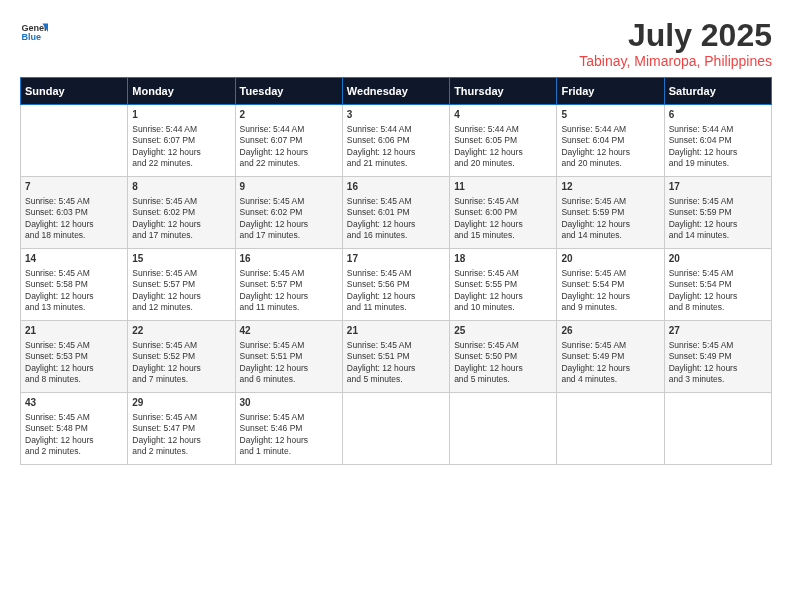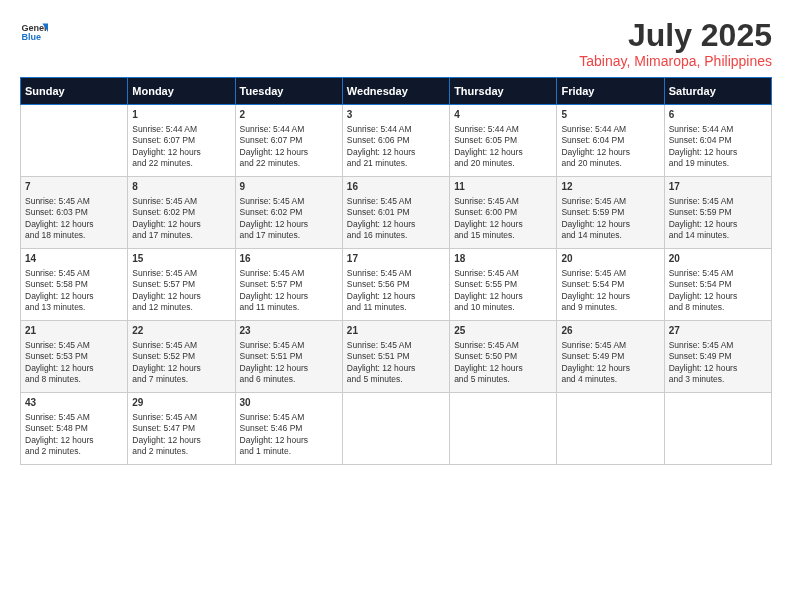--- a/index.html
+++ b/index.html
@@ -274,21 +274,21 @@
 and 8 minutes.</div>
           </td>
           <td>
             <span class="day-num">22</span>
             <div class="cell-content" style="white-space: pre-line;">Sunrise: 5:45 AM
 Sunset: 5:52 PM
 Daylight: 12 hours
 and 7 minutes.</div>
           </td>
           <td>
-            <span class="day-num">23</span>
+            <span class="day-num">42</span>
             <div class="cell-content" style="white-space: pre-line;">Sunrise: 5:45 AM
 Sunset: 5:51 PM
 Daylight: 12 hours
 and 6 minutes.</div>
           </td>
           <td>
             <span class="day-num">21</span>
             <div class="cell-content" style="white-space: pre-line;">Sunrise: 5:45 AM
 Sunset: 5:51 PM
 Daylight: 12 hours

